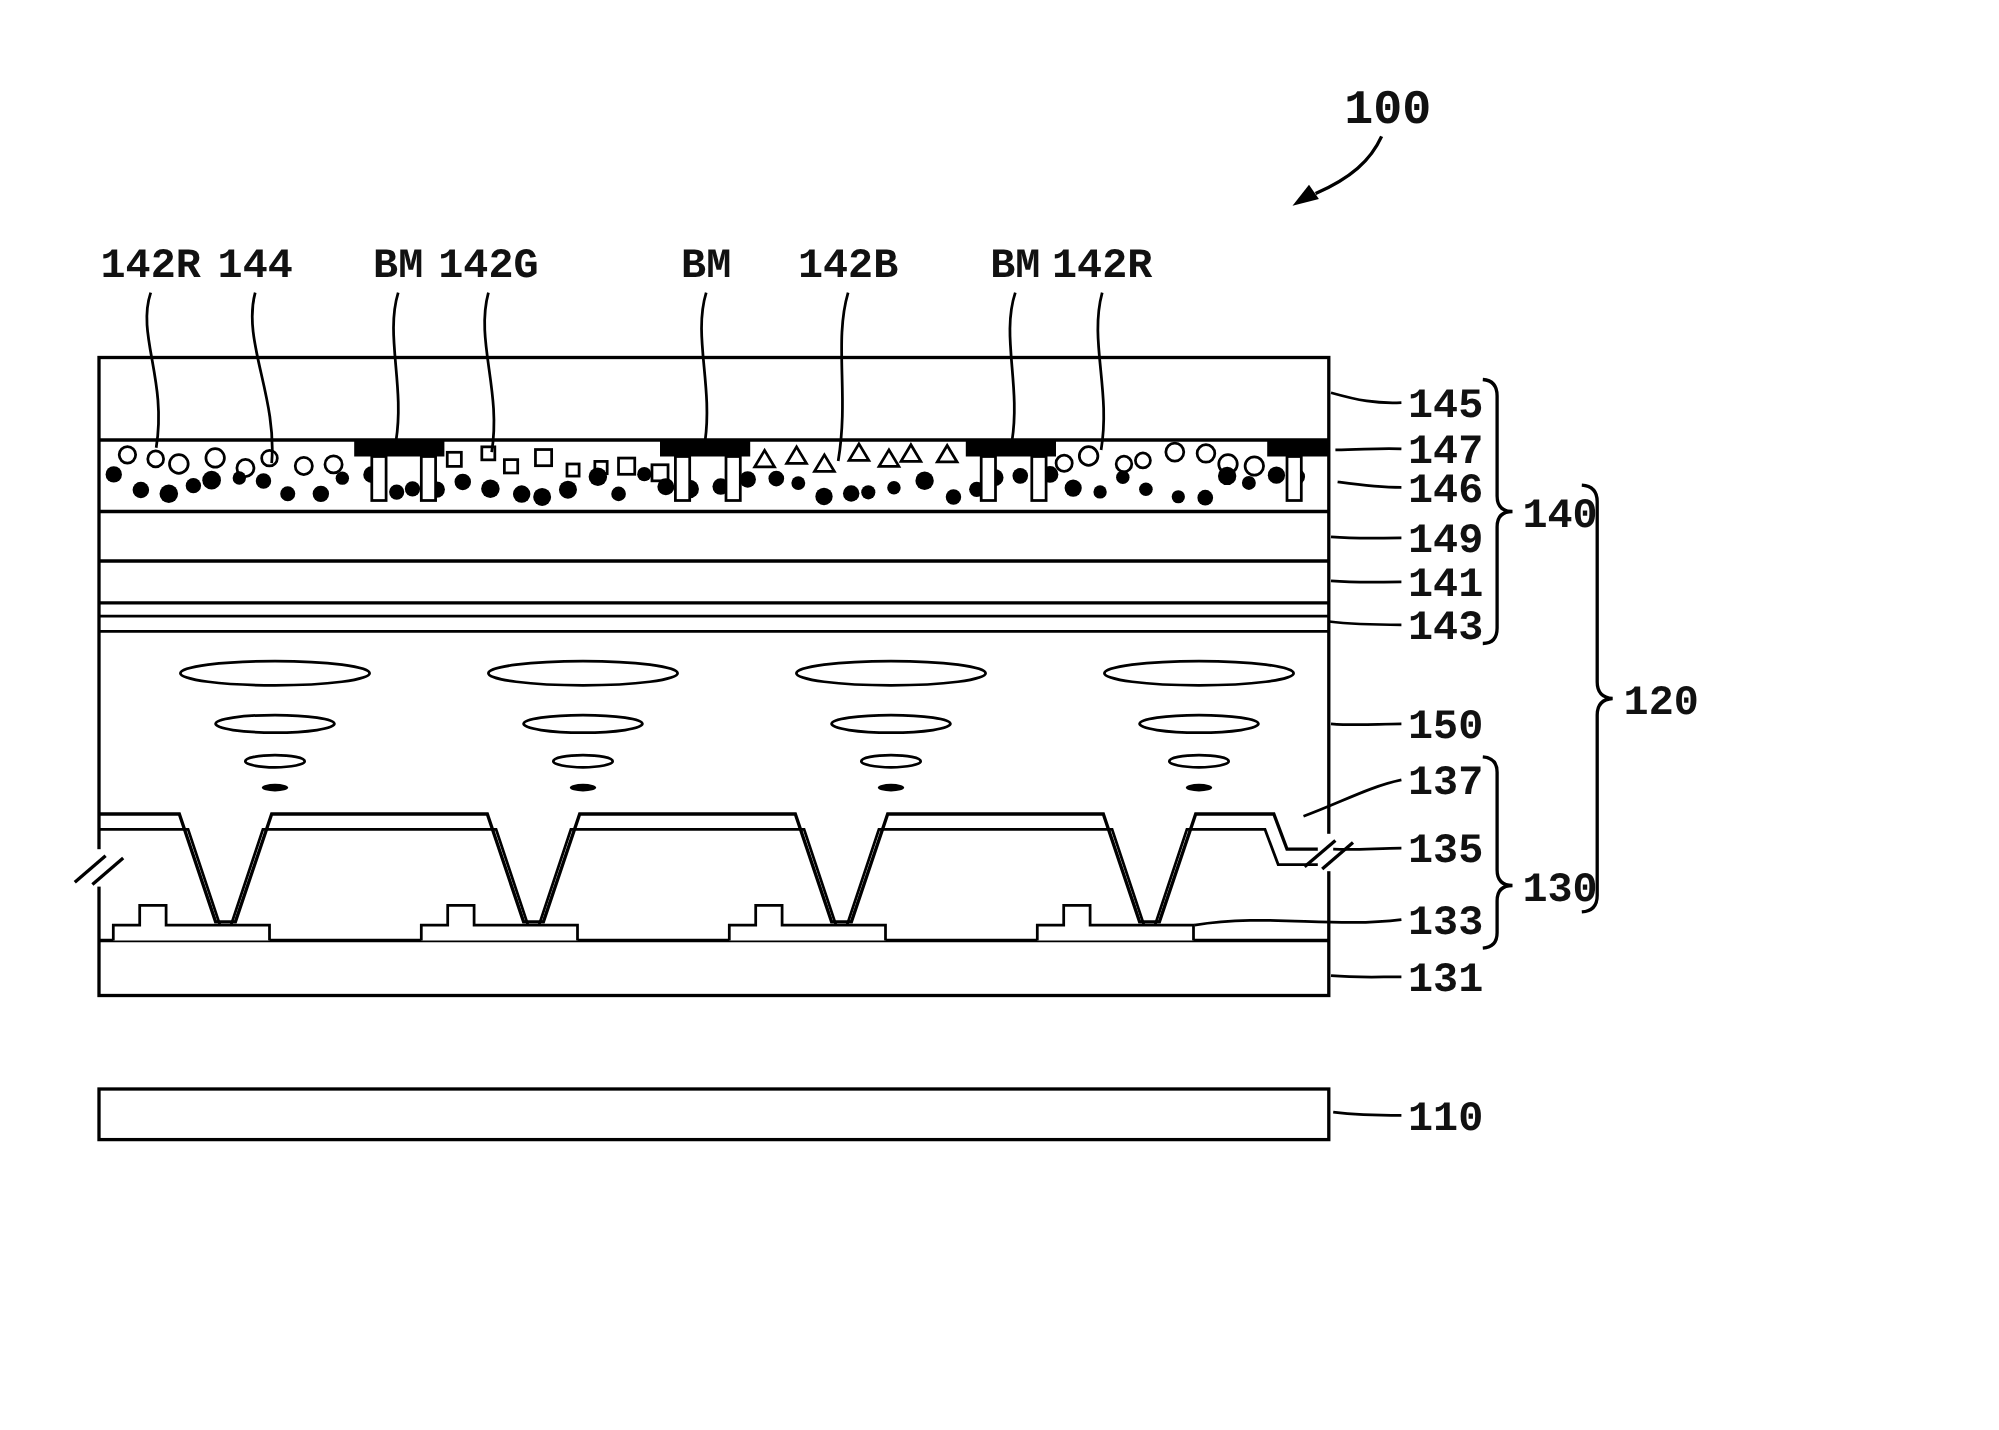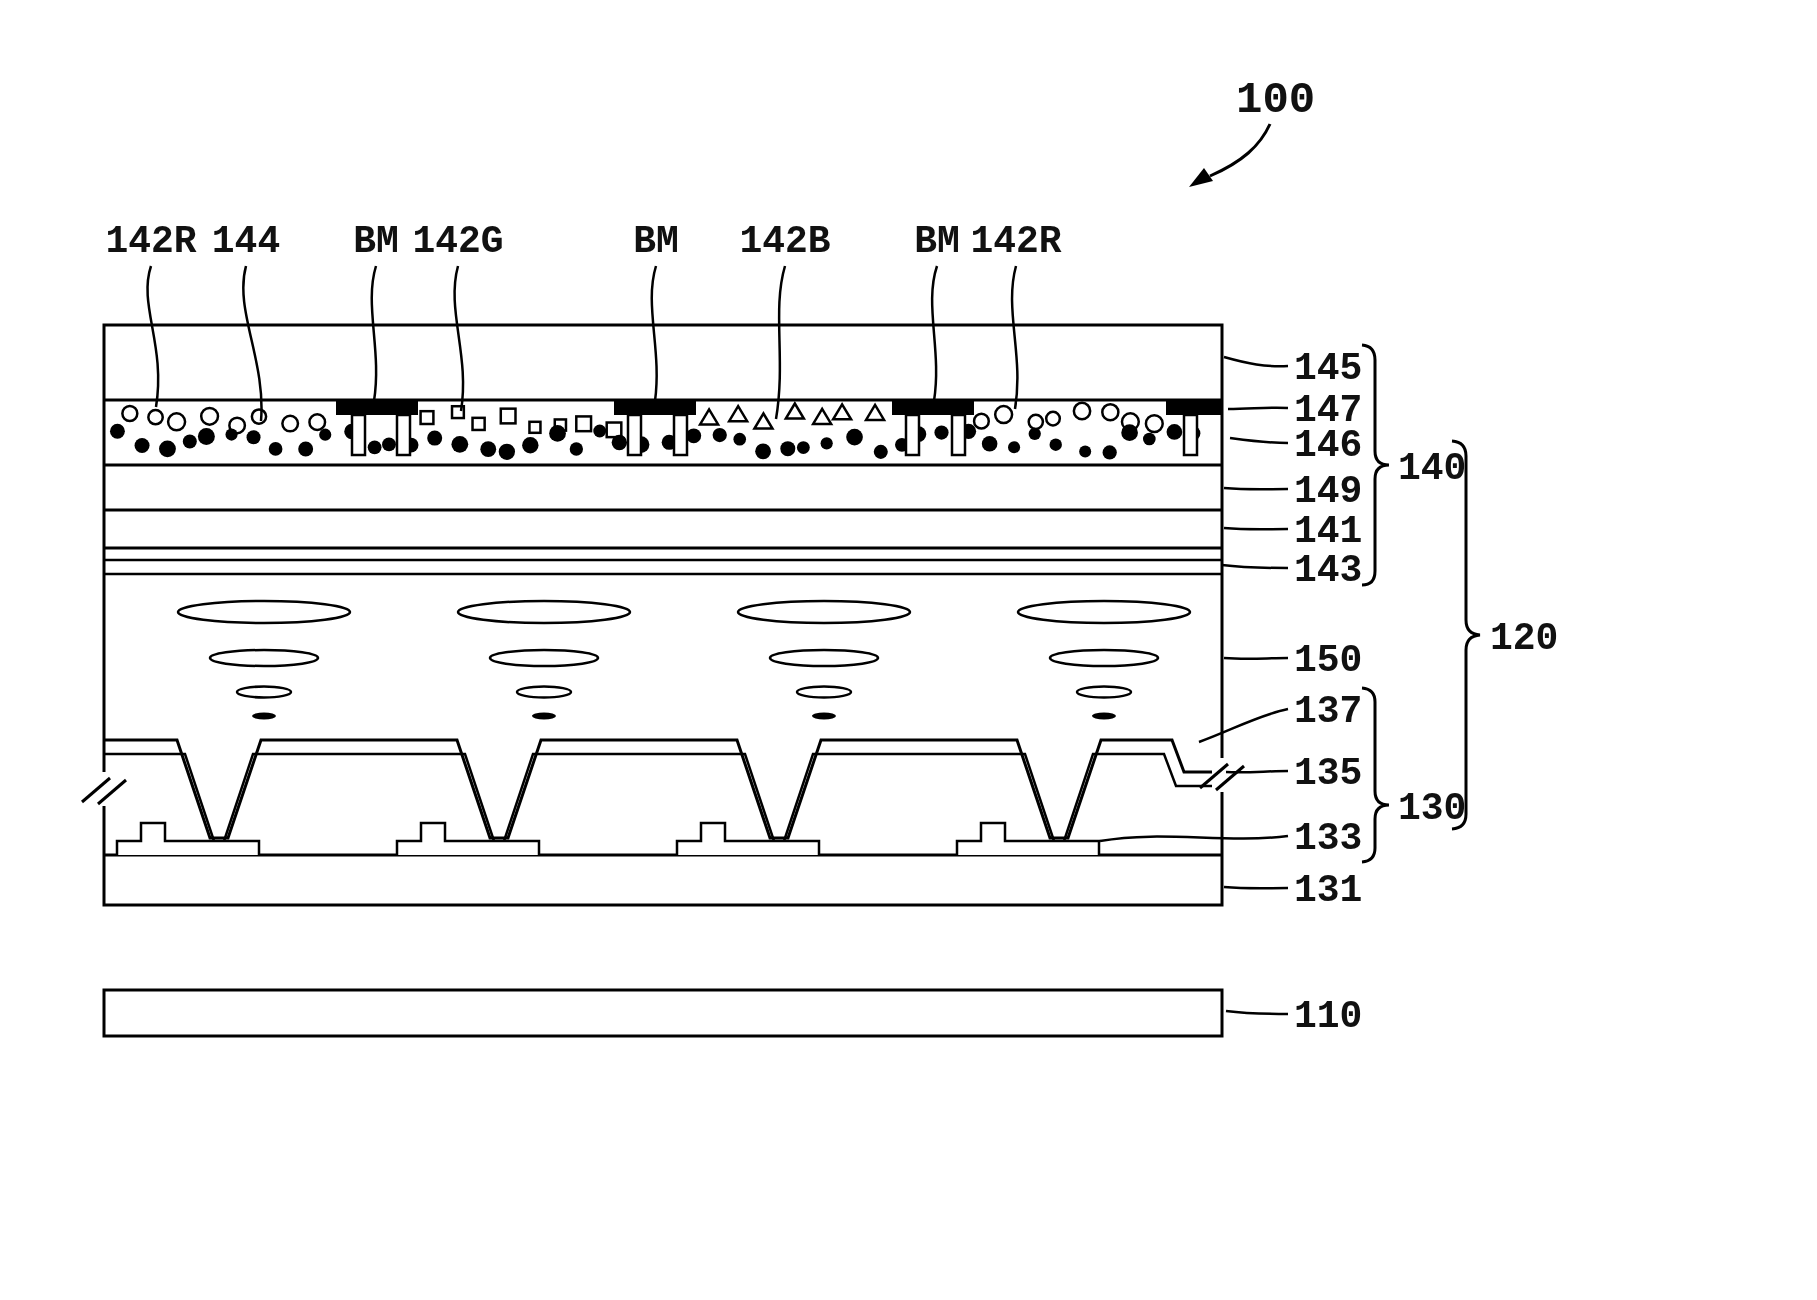--- a/index.html
+++ b/index.html
@@ -1,16 +1,16 @@
 <!DOCTYPE html>
 <html><head>
 <meta charset="utf-8">
 <style>
   html,body{margin:0;padding:0;background:#ffffff;}
-  .page{width:1640px;height:1300px;position:relative;background:#fff;padding-left:14px;}
+  .page{width:1640px;height:1300px;position:relative;background:#fff;}
   svg{display:block;}
   .ln{fill:none;stroke:#000;stroke-width:3;}
   .lnw{fill:#fff;stroke:#000;stroke-width:3;}
   .thin{stroke-width:2.5;}
   .blk{fill:#000;stroke:none;}
   text{font-family:"Liberation Mono","DejaVu Sans Mono",monospace;font-weight:700;fill:#111;}
   .lbl{font-size:38px;}
   .mid{text-anchor:middle;}
   .ref{font-size:44px;}
 </style>

